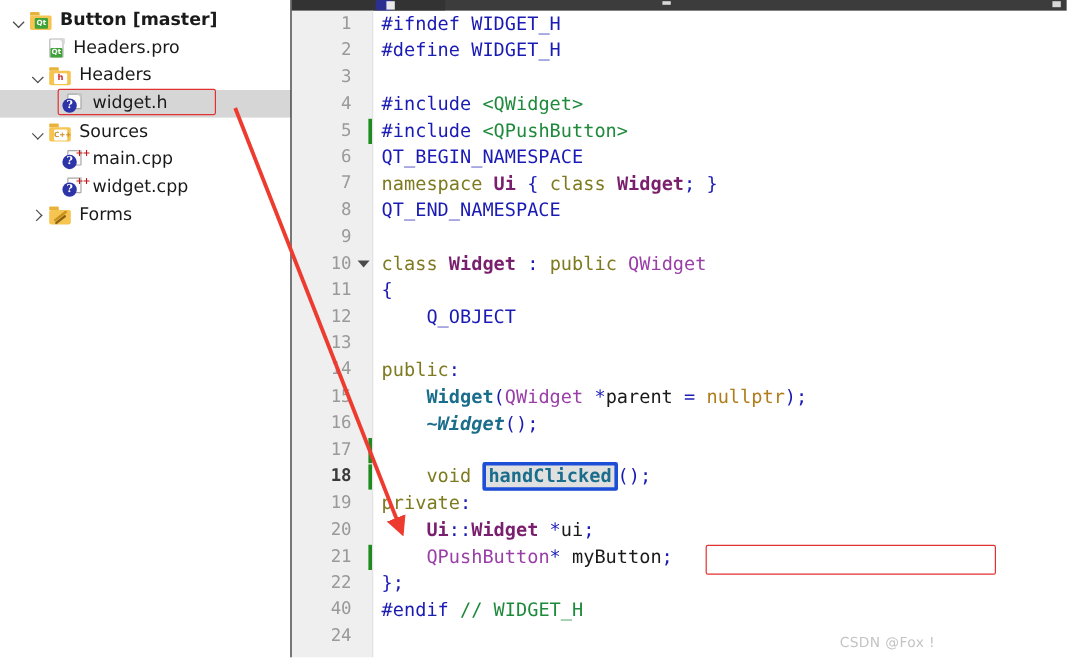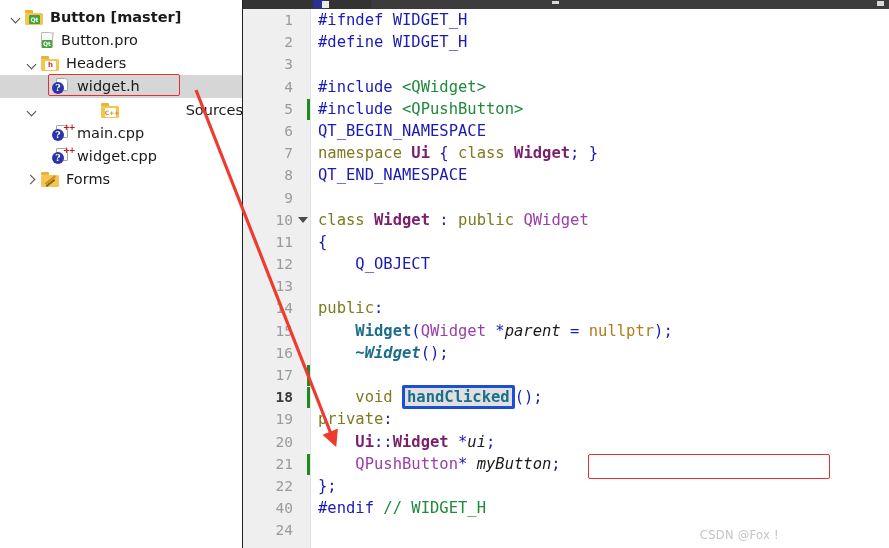--- a/index.html
+++ b/index.html
@@ -308,21 +308,21 @@
     position: absolute;
     left: 75px; top: 0;
   }
 
   
   .c-pre   { color: #1a1ab4; }               
   .c-inc   { color: #1f8a3c; }               
   .c-kw    { color: #7d7a20; }               
   .c-type  { color: #7a1f6e; font-weight: bold; }  
   .c-cls   { color: #9a3ea8; }               
-  .c-plain { color: #1a1a1a; font-style: italic; }
+  .c-plain { color: #1a1a1a; }
   .c-macro { color: #1a1ab4; }               
   .c-fn    { color: #1b6d8c; font-weight: bold; }  
   .c-dtor  { color: #1b6d8c; font-weight: bold; font-style: italic; }
   .c-num   { color: #b07d1c; }               
   .c-cmt   { color: #1f8a3c; }               
   .c-punct { color: #1a1ab4; }
 
   .occ {
     background: #e0e0e0;
     border: 3px solid #1d4ed8;
@@ -384,21 +384,21 @@
       </span>
       <span class="tree-label bold">Button [master]</span>
     </div>
 
     <div class="tree-row" style="top:29px; padding-left:40px;">
       <span class="doc">
         <span class="page"></span>
           <span class="fold"></span>
           <span class="qtbadge">Qt</span>
       </span>
-      <span class="tree-label">Button.pro</span>
+      <span class="tree-label">Headers.pro</span>
     </div>
 
     <div class="tree-row" style="top:52px; padding-left:26px;">
       <span class="chevron"></span>
       <span class="folder">
         <span class="tab"></span>
           <span class="body"></span>
           <span class="badge h">h</span>
       </span>
       <span class="tree-label">Headers</span>
@@ -407,21 +407,21 @@
     <div class="tree-row selected" style="top:75px; padding-left:52px;">
       <span class="qball">
         <span class="sheet"></span>
           <span class="fold2"></span>
           <span class="ball">?</span>
       </span>
       <span class="tree-label">widget.h</span>
     </div>
     <div class="red-rect" style="left:48px; top:74px; width:132px; height:22px;"></div>
 
-    <div class="tree-row" style="top:99px; padding-left:26px;justify-content:space-between;">
+    <div class="tree-row" style="top:99px; padding-left:26px;">
       <span class="chevron"></span>
       <span class="folder">
         <span class="tab"></span>
           <span class="body"></span>
           <span class="badge cpp">C++</span>
       </span>
       <span class="tree-label">Sources</span>
     </div>
 
     <div class="tree-row" style="top:122px; padding-left:52px;">

